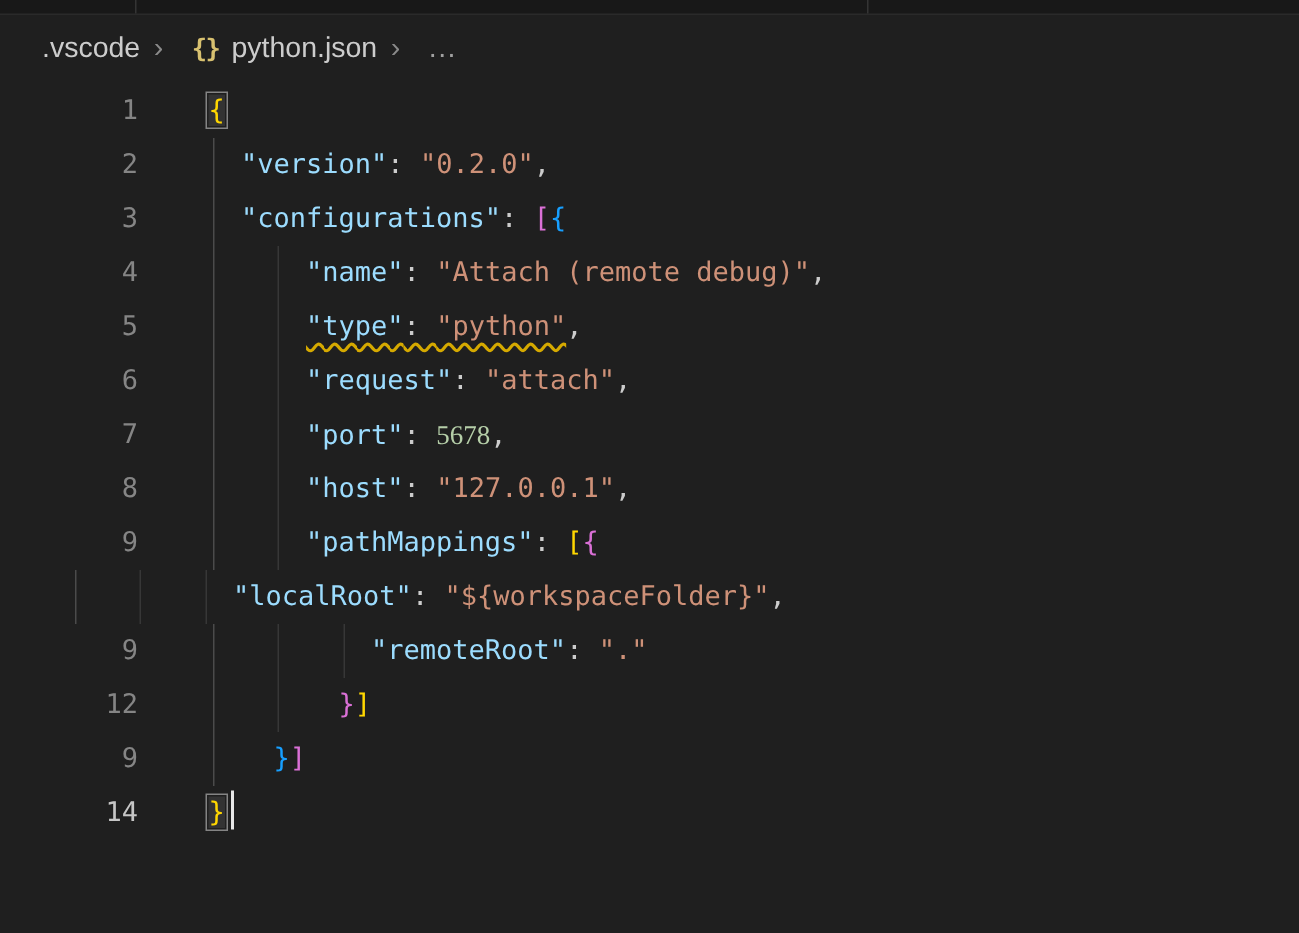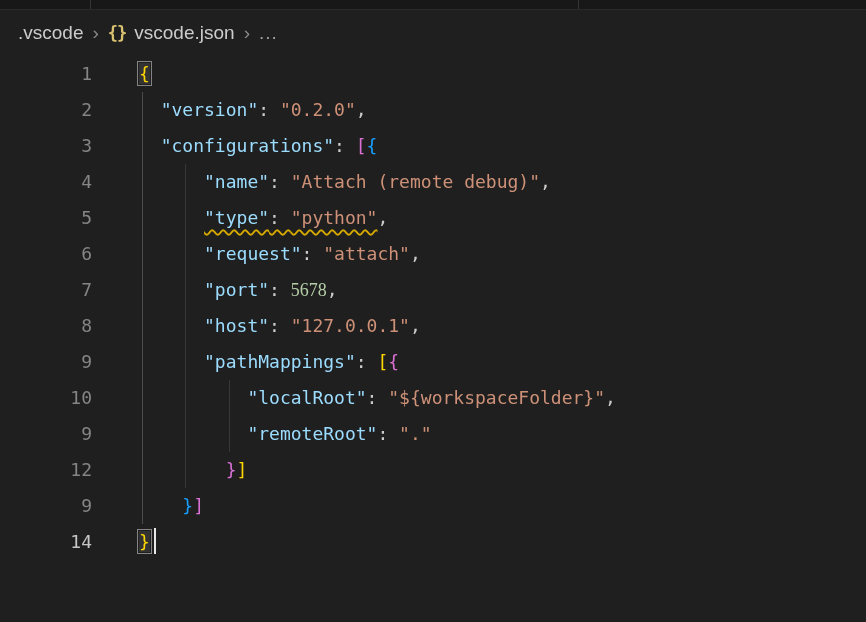--- a/index.html
+++ b/index.html
@@ -16,21 +16,21 @@
     font-family:"DejaVu Sans Mono", monospace;
   }
   .tabs-sliver{ height:10px; background:var(--tabs-bg); border-bottom:1px solid #2a2a2a; position:relative; }
   .tab-divider{ position:absolute; top:0; bottom:0; width:1px; background:#343434; }
   .tab-divider.d1{ left:90px; } .tab-divider.d2{ left:578px; }
 
   .breadcrumbs{
     height:46px; display:flex; align-items:center; padding-left:18px;
     font-family:"Liberation Sans", sans-serif; font-size:19px; color:var(--crumb);
   }
-  .crumb{ display:flex; align-items:center; }
+  .crumb{ display:flex; align-items:center;margin-left:10px; }
   .sep{ color:#8a8a8a; font-size:19px; padding:0 9px; }
   .json-icon{
     font-family:"DejaVu Sans Mono", monospace; color:var(--json-icon);
     font-size:17px; font-weight:bold; letter-spacing:-1px; margin-right:8px;
   }
   .crumb-more{ color:#a0a0a0; letter-spacing:1px; }
 
   .editor{ }
   .line{ display:flex; height:36px; line-height:36px; font-size:18px; }
   .ln{ width:92px; text-align:right; color:var(--ln); flex:none; }
@@ -65,21 +65,21 @@
   <div class="tab-divider d2"></div>
 </div>
 
 <div class="breadcrumbs">
   <span class="crumb">
     <span>.vscode</span>
   </span>
   <span class="sep">›</span>
   <span class="crumb">
     <span class="json-icon">{}</span>
-    <span>vscode.json</span>
+    <span>python.json</span>
   </span>
   <span class="sep">›</span>
   <span class="crumb crumb-more">
     <span>...</span>
   </span>
 </div>
 
 <div class="editor">
     <div class="line">
       <span class="ln">1</span>
@@ -111,21 +111,20 @@
     </div>
     <div class="line">
       <span class="ln">8</span>
       <span class="code"><span class="guide bracket-guide" style="left: calc(0ch + 50px);"></span><span class="guide" style="left: calc(4ch + 50px);"></span><span class="seg">      </span><span class="seg key">"host"</span><span class="seg punct">: </span><span class="seg str">"127.0.0.1"</span><span class="seg punct">,</span></span>
     </div>
     <div class="line">
       <span class="ln">9</span>
       <span class="code"><span class="guide bracket-guide" style="left: calc(0ch + 50px);"></span><span class="guide" style="left: calc(4ch + 50px);"></span><span class="seg">      </span><span class="seg key">"pathMappings"</span><span class="seg punct">: </span><span class="seg b1">[</span><span class="seg b2">{</span></span>
     </div>
     <div class="line">
-      <span class="ln">10</span>
       <span class="code"><span class="guide bracket-guide" style="left: calc(0ch + 50px);"></span><span class="guide" style="left: calc(4ch + 50px);"></span><span class="guide" style="left: calc(8ch + 50px);"></span><span class="seg">          </span><span class="seg key">"localRoot"</span><span class="seg punct">: </span><span class="seg str">"${workspaceFolder}"</span><span class="seg punct">,</span></span>
     </div>
     <div class="line">
       <span class="ln">9</span>
       <span class="code"><span class="guide bracket-guide" style="left: calc(0ch + 50px);"></span><span class="guide" style="left: calc(4ch + 50px);"></span><span class="guide" style="left: calc(8ch + 50px);"></span><span class="seg">          </span><span class="seg key">"remoteRoot"</span><span class="seg punct">: </span><span class="seg str">"."</span></span>
     </div>
     <div class="line">
       <span class="ln">12</span>
       <span class="code"><span class="guide bracket-guide" style="left: calc(0ch + 50px);"></span><span class="guide" style="left: calc(4ch + 50px);"></span><span class="seg">        </span><span class="seg b2">}</span><span class="seg b1">]</span></span>
     </div>

